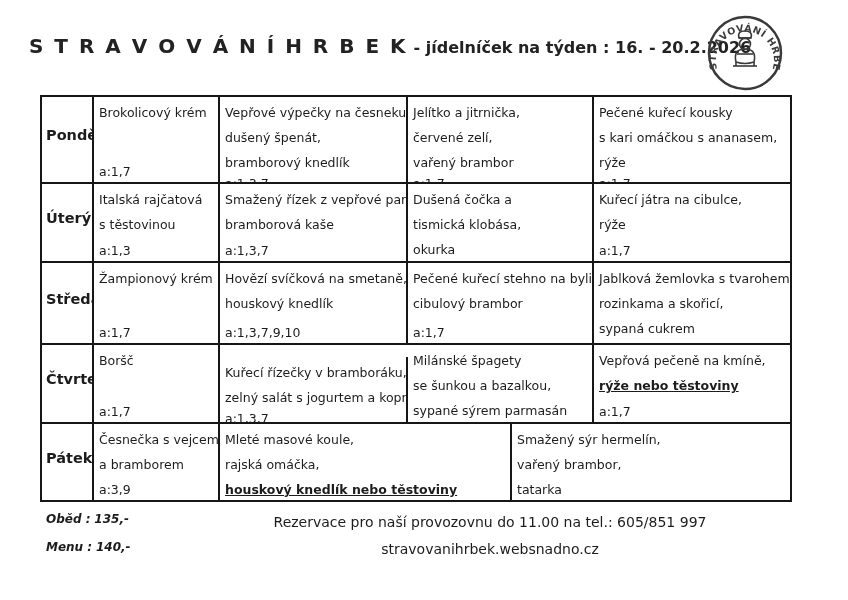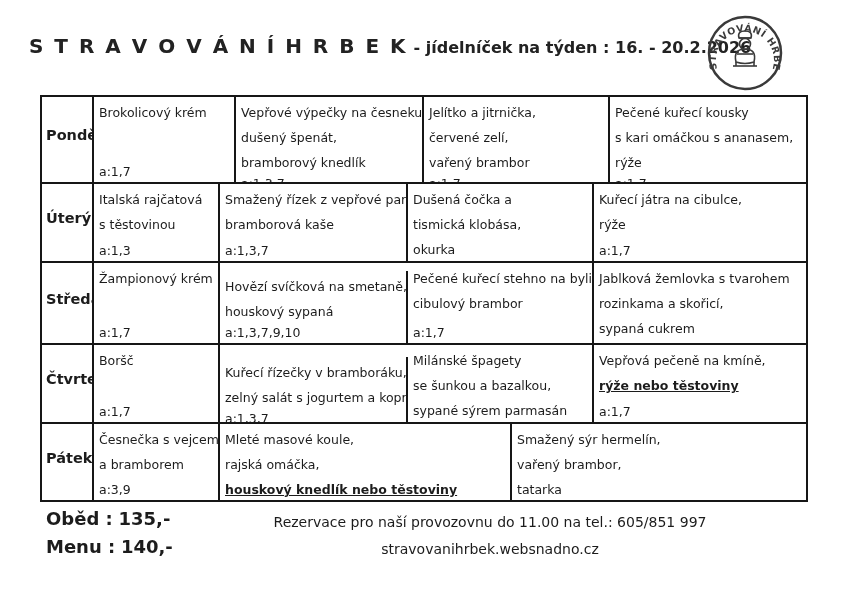--- a/index.html
+++ b/index.html
@@ -37,21 +37,21 @@
   .cell .lines{flex:0 0 auto;}
   .line{line-height:25px;white-space:nowrap;}
   .line.em{font-weight:700;text-decoration:underline;}
   .allerg{margin-top:auto;line-height:17px;}
   .day{
     font-weight:700;font-size:14.5px;
     justify-content:center;padding-bottom:12px;padding-left:4px;
     white-space:nowrap;
   }
   
-  .prices{position:absolute;left:46px;top:505px;font-size:18px;line-height:28px;}
+  .prices{position:absolute;left:46px;top:505px;font-size:12px;line-height:28px;font-style:italic;}
   .price-line .plabel{font-weight:600;}
   .price-line .pvalue{font-weight:700;}
   .contact{position:absolute;left:200px;top:509px;width:580px;text-align:center;font-size:14px;line-height:27px;}
 </style>
 </head>
 <body>
 
 <div class="page">
 
   <div class="header">
@@ -77,21 +77,21 @@
         <line x1="27" y1="52" x2="51" y2="52"></line>
         <line x1="30" y1="48" x2="30" y2="52"></line>
         <line x1="48" y1="48" x2="48" y2="52"></line>
       </g>
     </svg>
   </div>
 
   <div class="mtable">
       <div class="mrow" style="height: 85px;">
         <div class="cell day" style="width: 52px;">Pondělí</div>
-        <div class="cell" style="width: 142px;">
+        <div class="cell" style="width: 126px;">
           <div class="lines">
             <div class="line">Brokolicový krém</div>
           </div>
           <div class="allerg">a:1,7</div>
         </div>
         <div class="cell" style="width: 188px;">
           <div class="lines">
             <div class="line">Vepřové výpečky na česneku,</div>
             <div class="line">dušený špenát,</div>
             <div class="line">bramborový knedlík</div>
@@ -147,24 +147,24 @@
         </div>
       </div>
       <div class="mrow" style="height: 80px;">
         <div class="cell day" style="width: 52px;">Středa</div>
         <div class="cell" style="width: 126px;">
           <div class="lines">
             <div class="line">Žampionový krém</div>
           </div>
           <div class="allerg">a:1,7</div>
         </div>
-        <div class="cell" style="width: 188px; margin-top: 8px;">
+        <div class="cell" style="width: 188px;">
           <div class="lines">
             <div class="line">Hovězí svíčková na smetaně,</div>
-            <div class="line">houskový sypaná</div>
+            <div class="line">houskový knedlík</div>
           </div>
           <div class="allerg">a:1,3,7,9,10</div>
         </div>
         <div class="cell" style="width: 186px;">
           <div class="lines">
             <div class="line">Pečené kuřecí stehno na bylinkách,</div>
             <div class="line">cibulový brambor</div>
           </div>
           <div class="allerg">a:1,7</div>
         </div>

